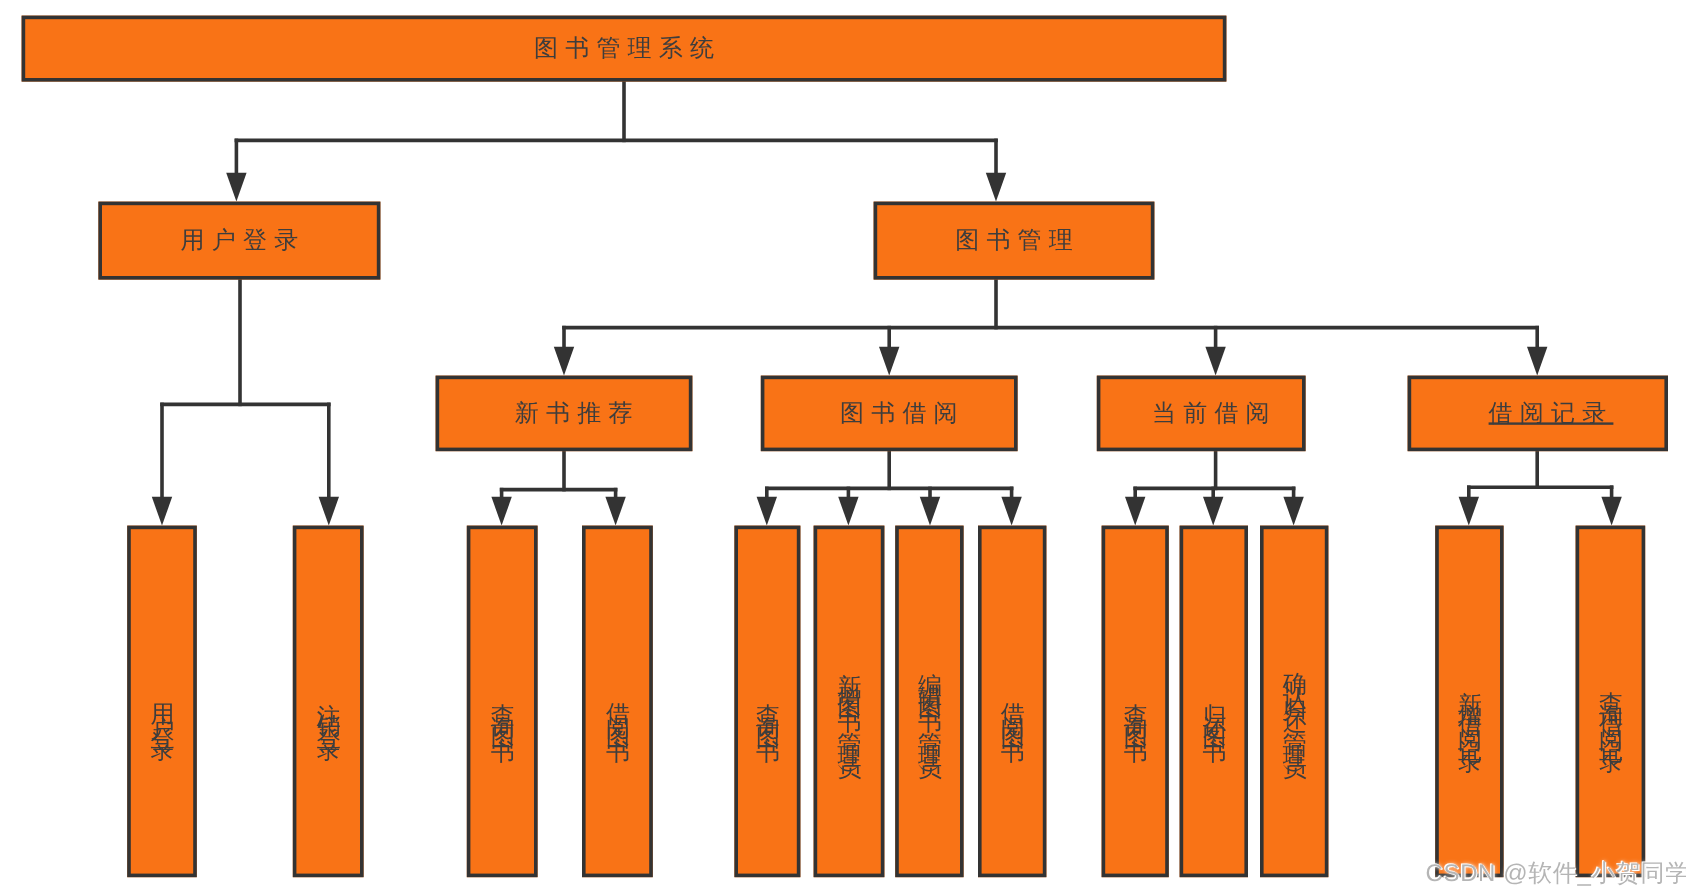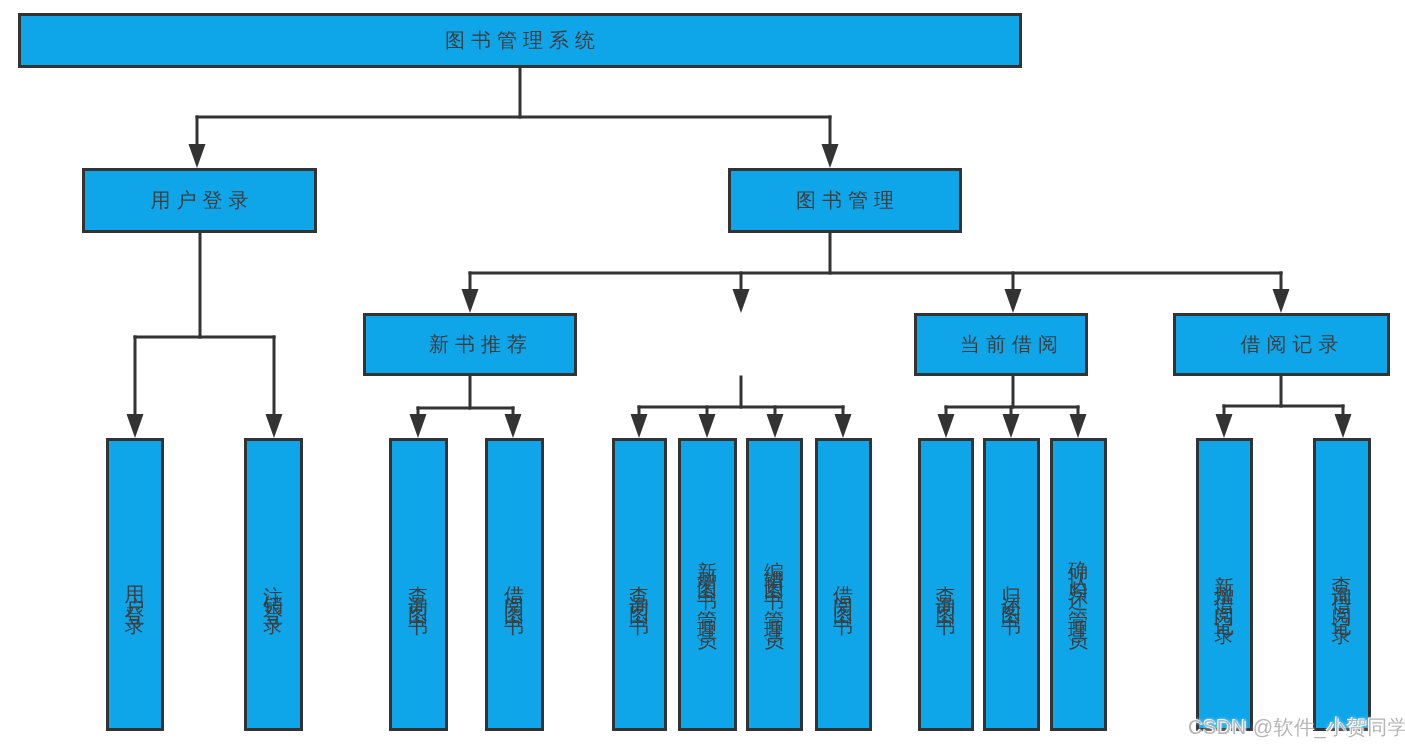--- a/index.html
+++ b/index.html
@@ -17,21 +17,21 @@
     font-family:"Liberation Sans",sans-serif;
   }
   .connectors{position:absolute;left:0;top:0;width:1405px;height:747px;}
   .connectors path, .connectors line{
     stroke:var(--color-line,#333);stroke-width:3;fill:none;stroke-linecap:square;
   }
   .connectors polygon{fill:var(--color-line,#333);stroke:none;}
   .node{
     position:absolute;
     box-sizing:border-box;
-    background:#0ea5e9;
+    background:#f97316;
     border:3px solid var(--color-line,#333);
     display:flex;align-items:center;justify-content:center;
     color:var(--color-text,#3d3d3d);
   }
   .hlabel{
     font-size:20px;
     letter-spacing:6px;
     padding-left:6px;           
     white-space:nowrap;
   }
@@ -147,24 +147,27 @@
   <div class="node node-l1" style="left:82px;width:235px;">
     <span class="hlabel">用户登录</span>
   </div>
   <div class="node node-l1" style="left:712px;width:234px;margin-left:16px;">
     <span class="hlabel">图书管理</span>
   </div>
 
   <div class="node node-l2" style="left:363px;width:214px;">
     <span class="hlabel">新书推荐</span>
   </div>
+  <div class="node node-l2" style="left:634px;width:214px;">
+    <span class="hlabel">图书借阅</span>
+  </div>
   <div class="node node-l2" style="left:914px;width:174px;">
     <span class="hlabel">当前借阅</span>
   </div>
-  <div class="node node-l2" style="left:1173px;width:217px;">
+  <div class="node node-l2" style="left:1173px;width:217px;text-decoration:underline;">
     <span class="hlabel">借阅记录</span>
   </div>
 
   <div class="node leaf" style="left:106px;width:58px;">
     <span class="vtext">用户登录</span>
   </div>
   <div class="node leaf" style="left:244px;width:59px;">
     <span class="vtext">注销登录</span>
   </div>
 

